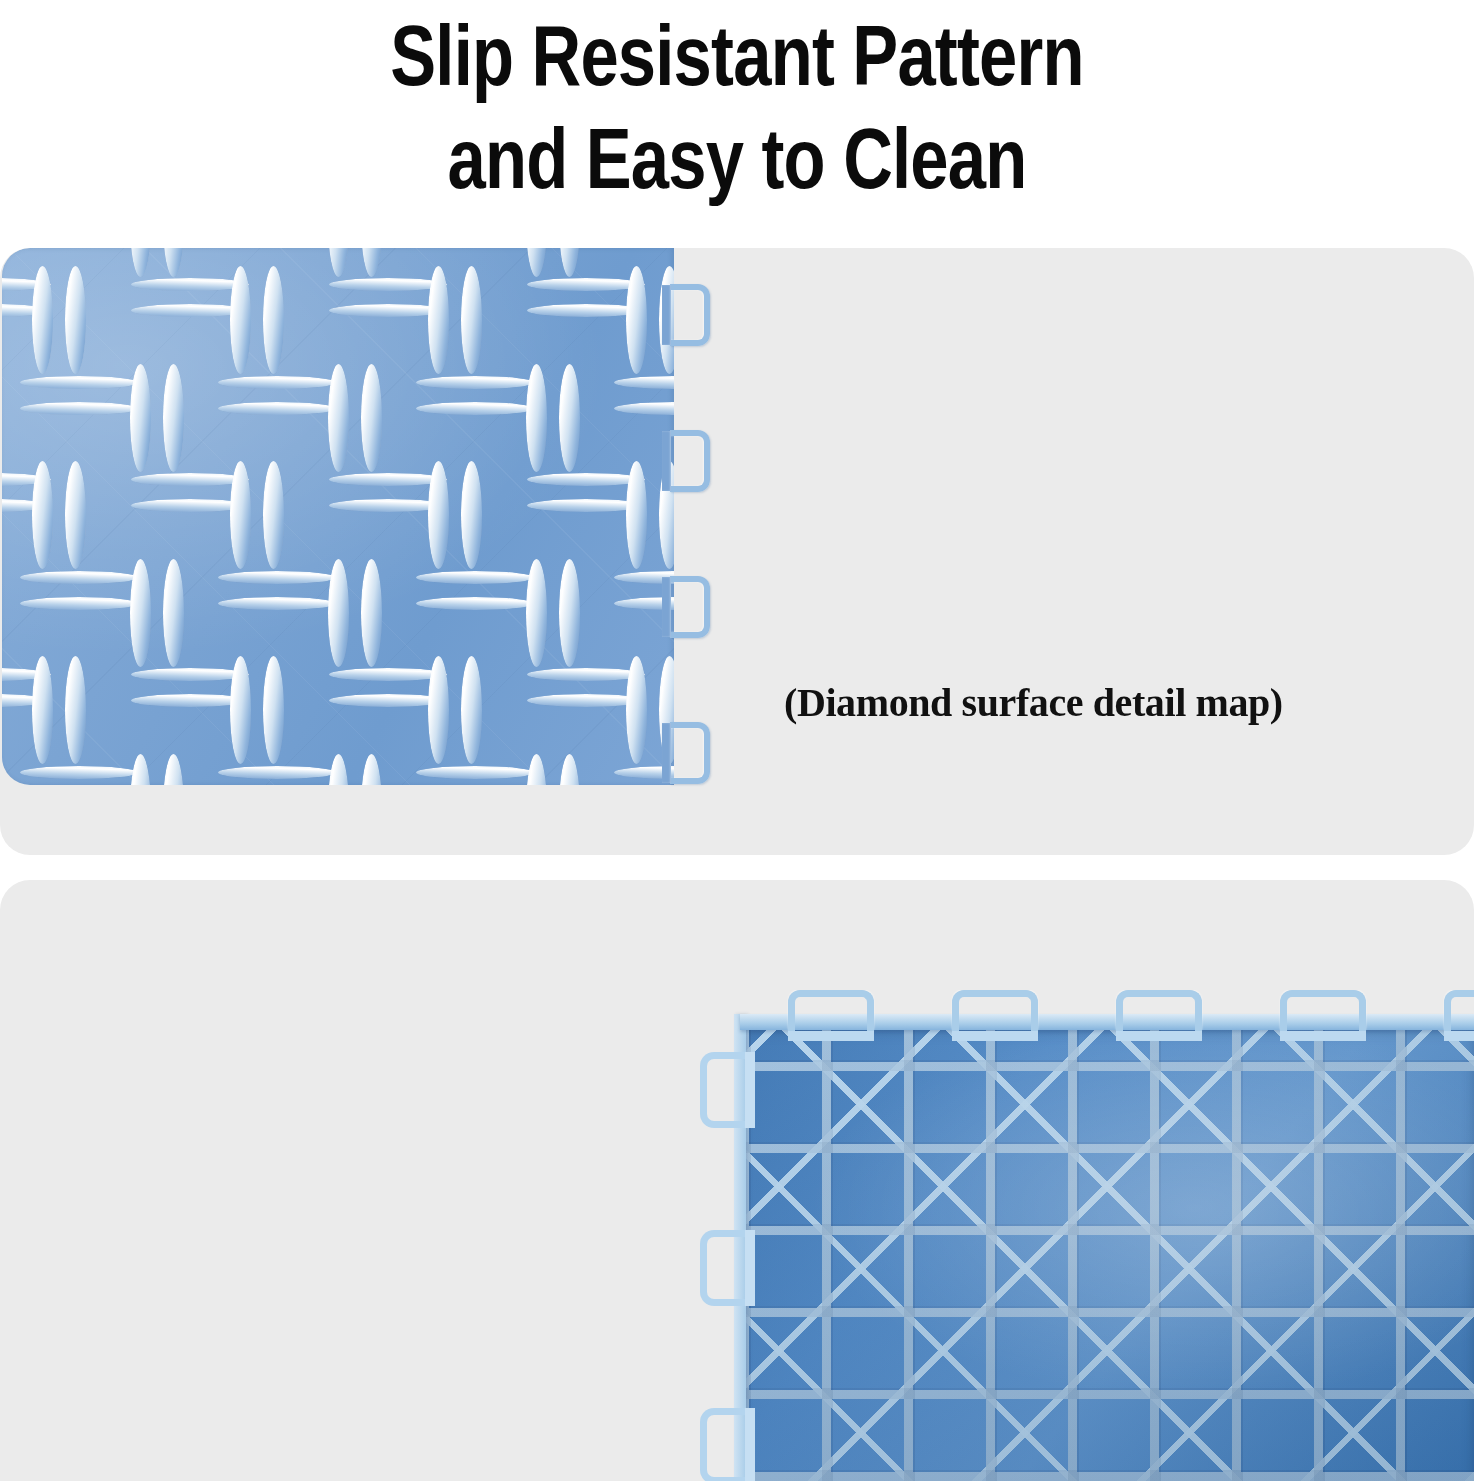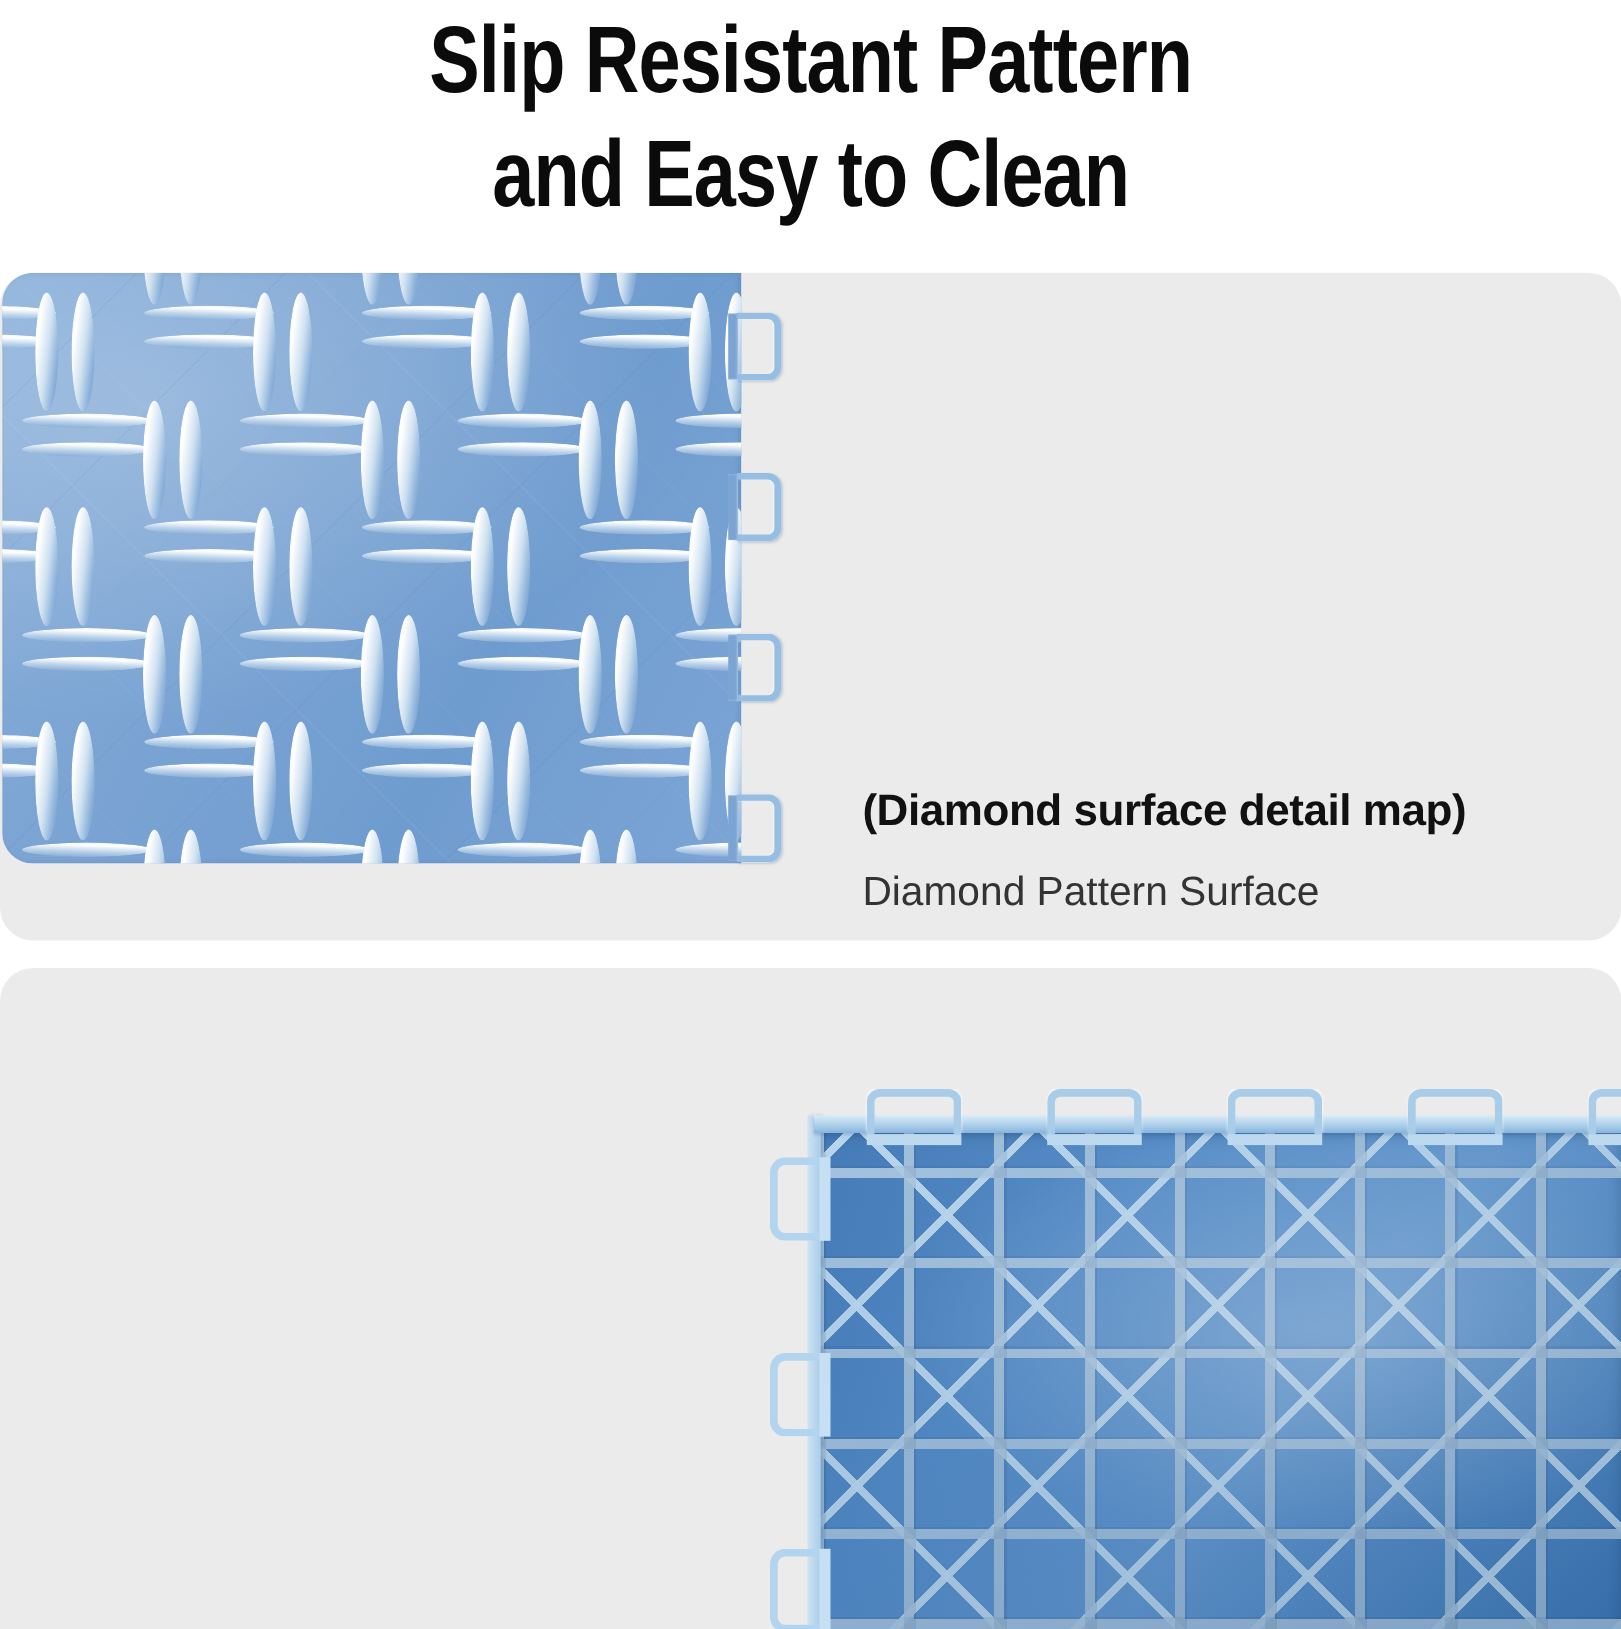--- a/index.html
+++ b/index.html
@@ -39,21 +39,21 @@
   
   .copy { position:absolute; }
   .copy .title {
     font-size:40px; font-weight:700; color:#111;
     letter-spacing:-0.4px; white-space:nowrap;
   }
   .copy .body {
     font-size:37px; font-weight:400; color:#333;
     line-height:50px; margin-top:26px;
   }
-  #copy-surface { left:784px; top:467px; width:640px; }
+  #copy-surface { left:784px; top:431px; width:640px;font-family:Liberation Serif, serif; }
 
   
   #tile-surface {
     position:absolute; left:2px; top:0px;
     width:710px; height:537px;
     border-top-left-radius:28px;
     border-bottom-left-radius:28px;
     overflow:visible;
   }
   #tile-surface .plate {
@@ -307,21 +307,20 @@
     <div id="tabs-right">
         <div class="tab-right" style="top: 36px;"></div>
         <div class="tab-right" style="top: 182px;"></div>
         <div class="tab-right" style="top: 328px;"></div>
         <div class="tab-right" style="top: 474px;"></div>
       </div>
   </div>
 
   <div class="copy" id="copy-surface">
     <div class="title">(Diamond surface detail map)</div>
-    <div class="body">Diamond Pattern Surface</div>
   </div>
 
 </div>
 
 <div class="panel" id="panel-bottom">
 
   <div id="tile-bottom">
     <div class="slab">
       <div class="ribs"></div>
       <div class="braces"></div>

